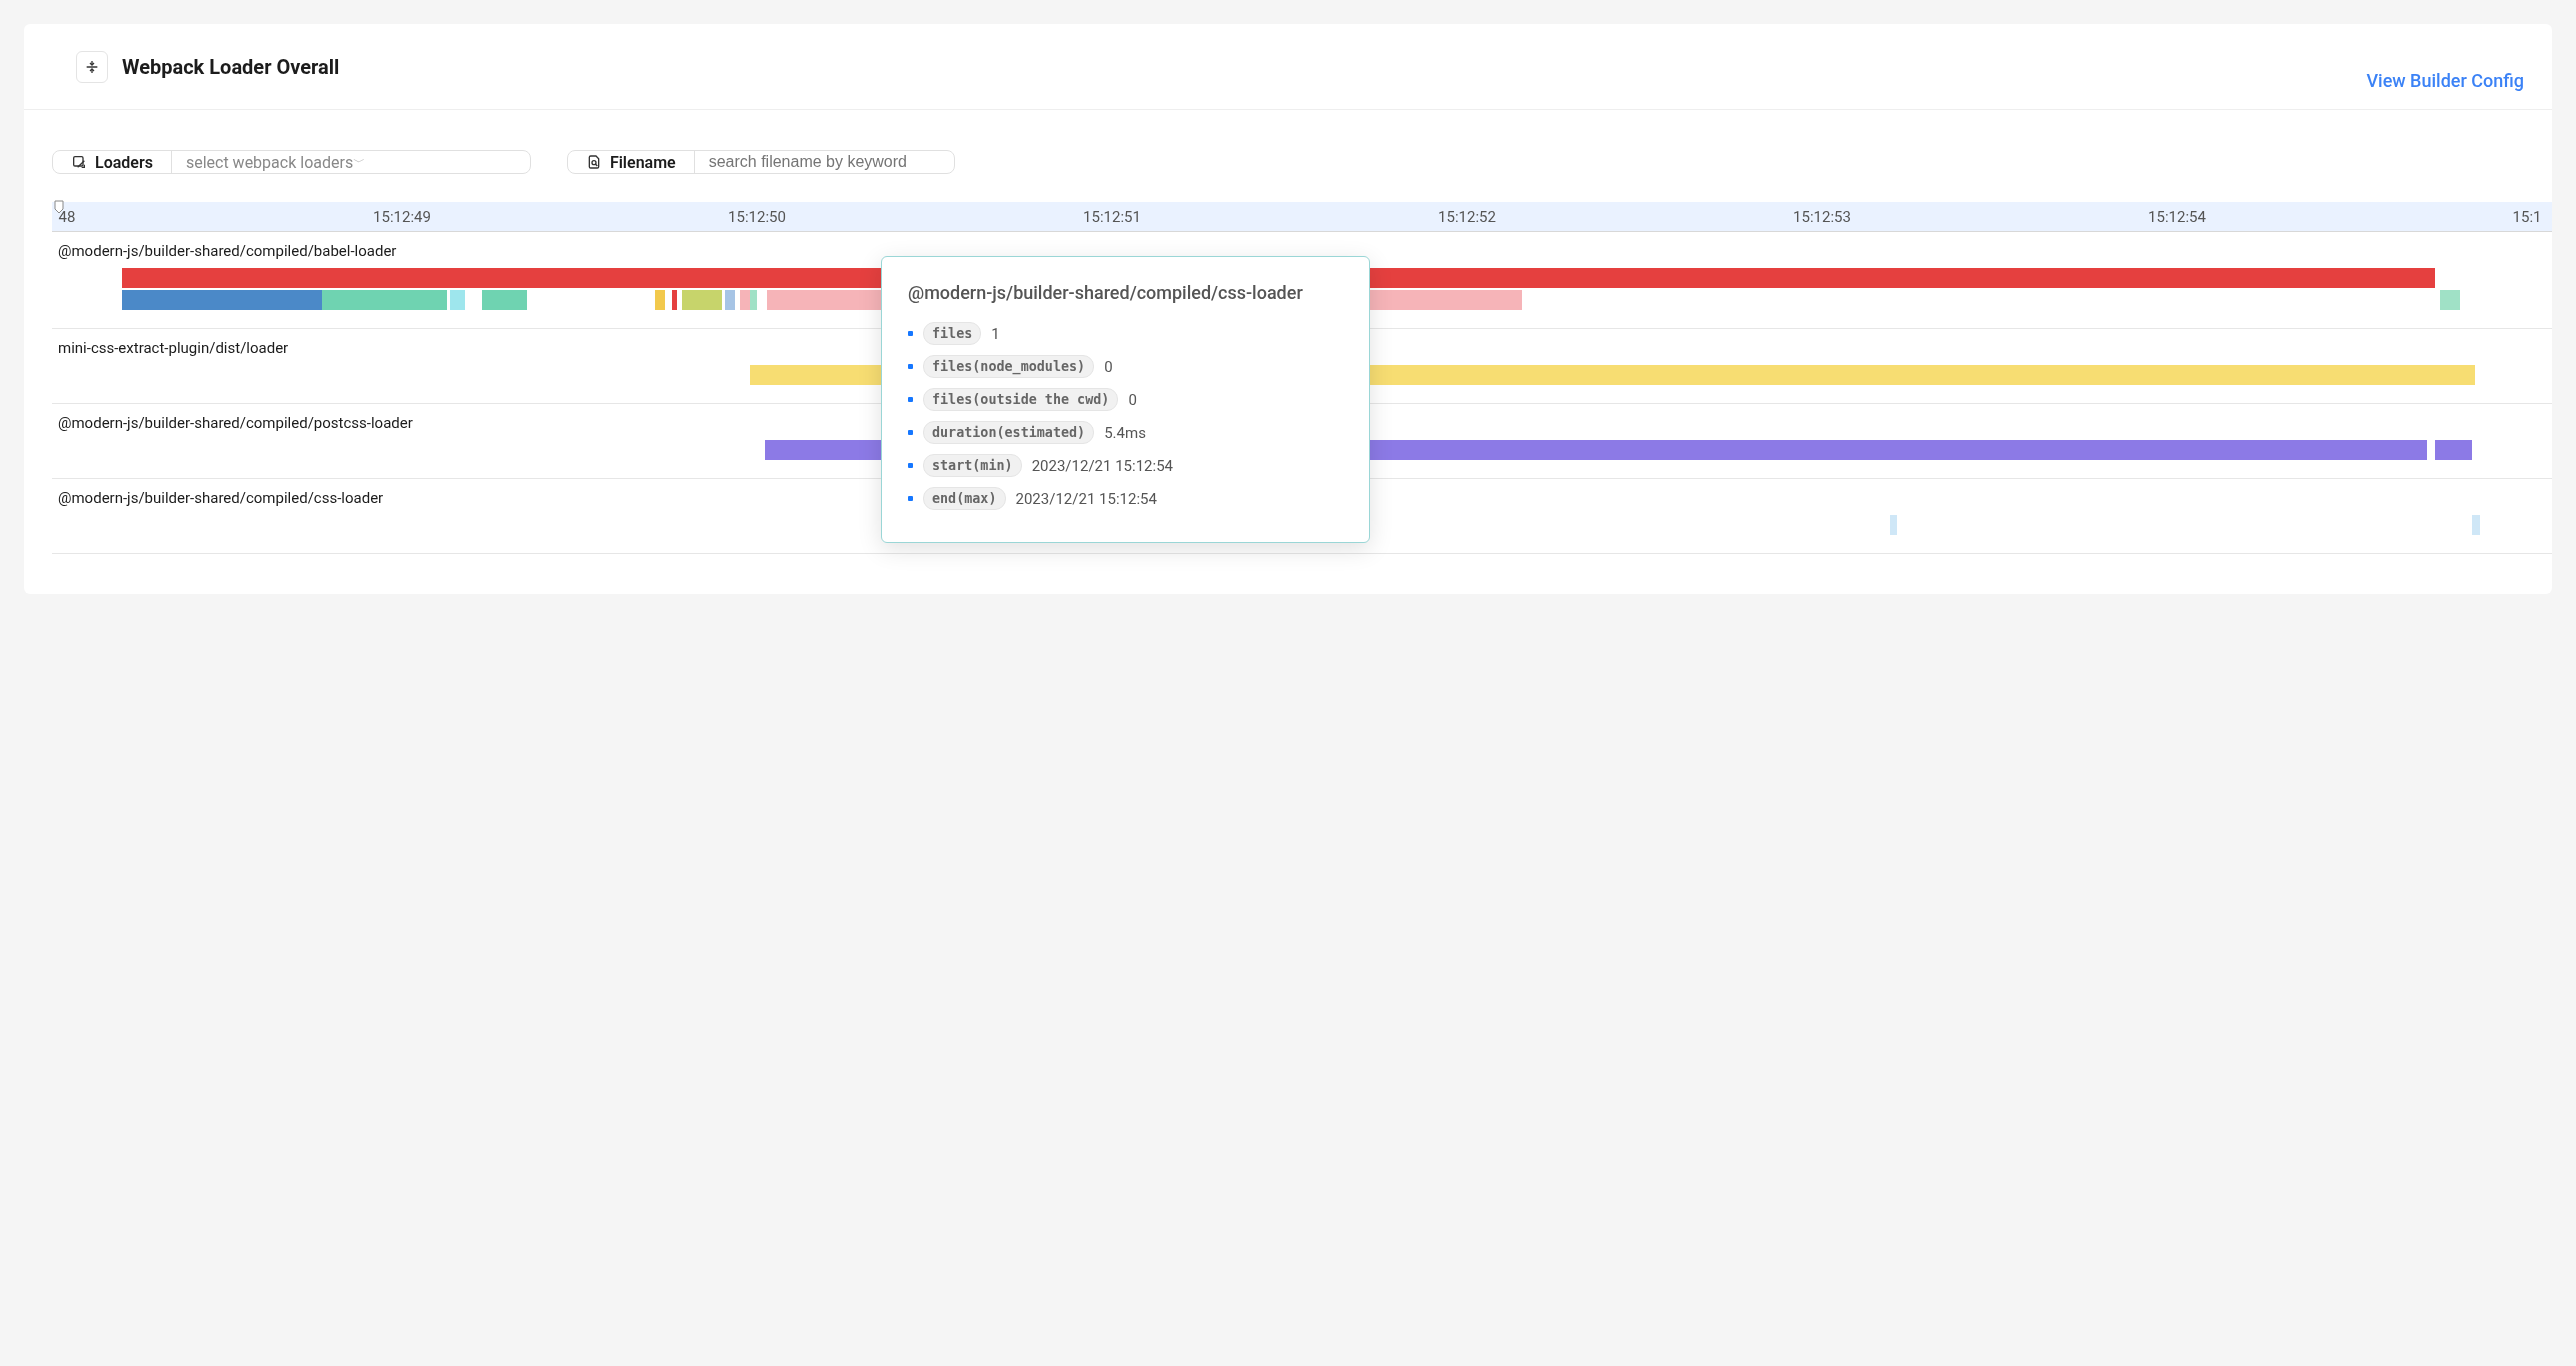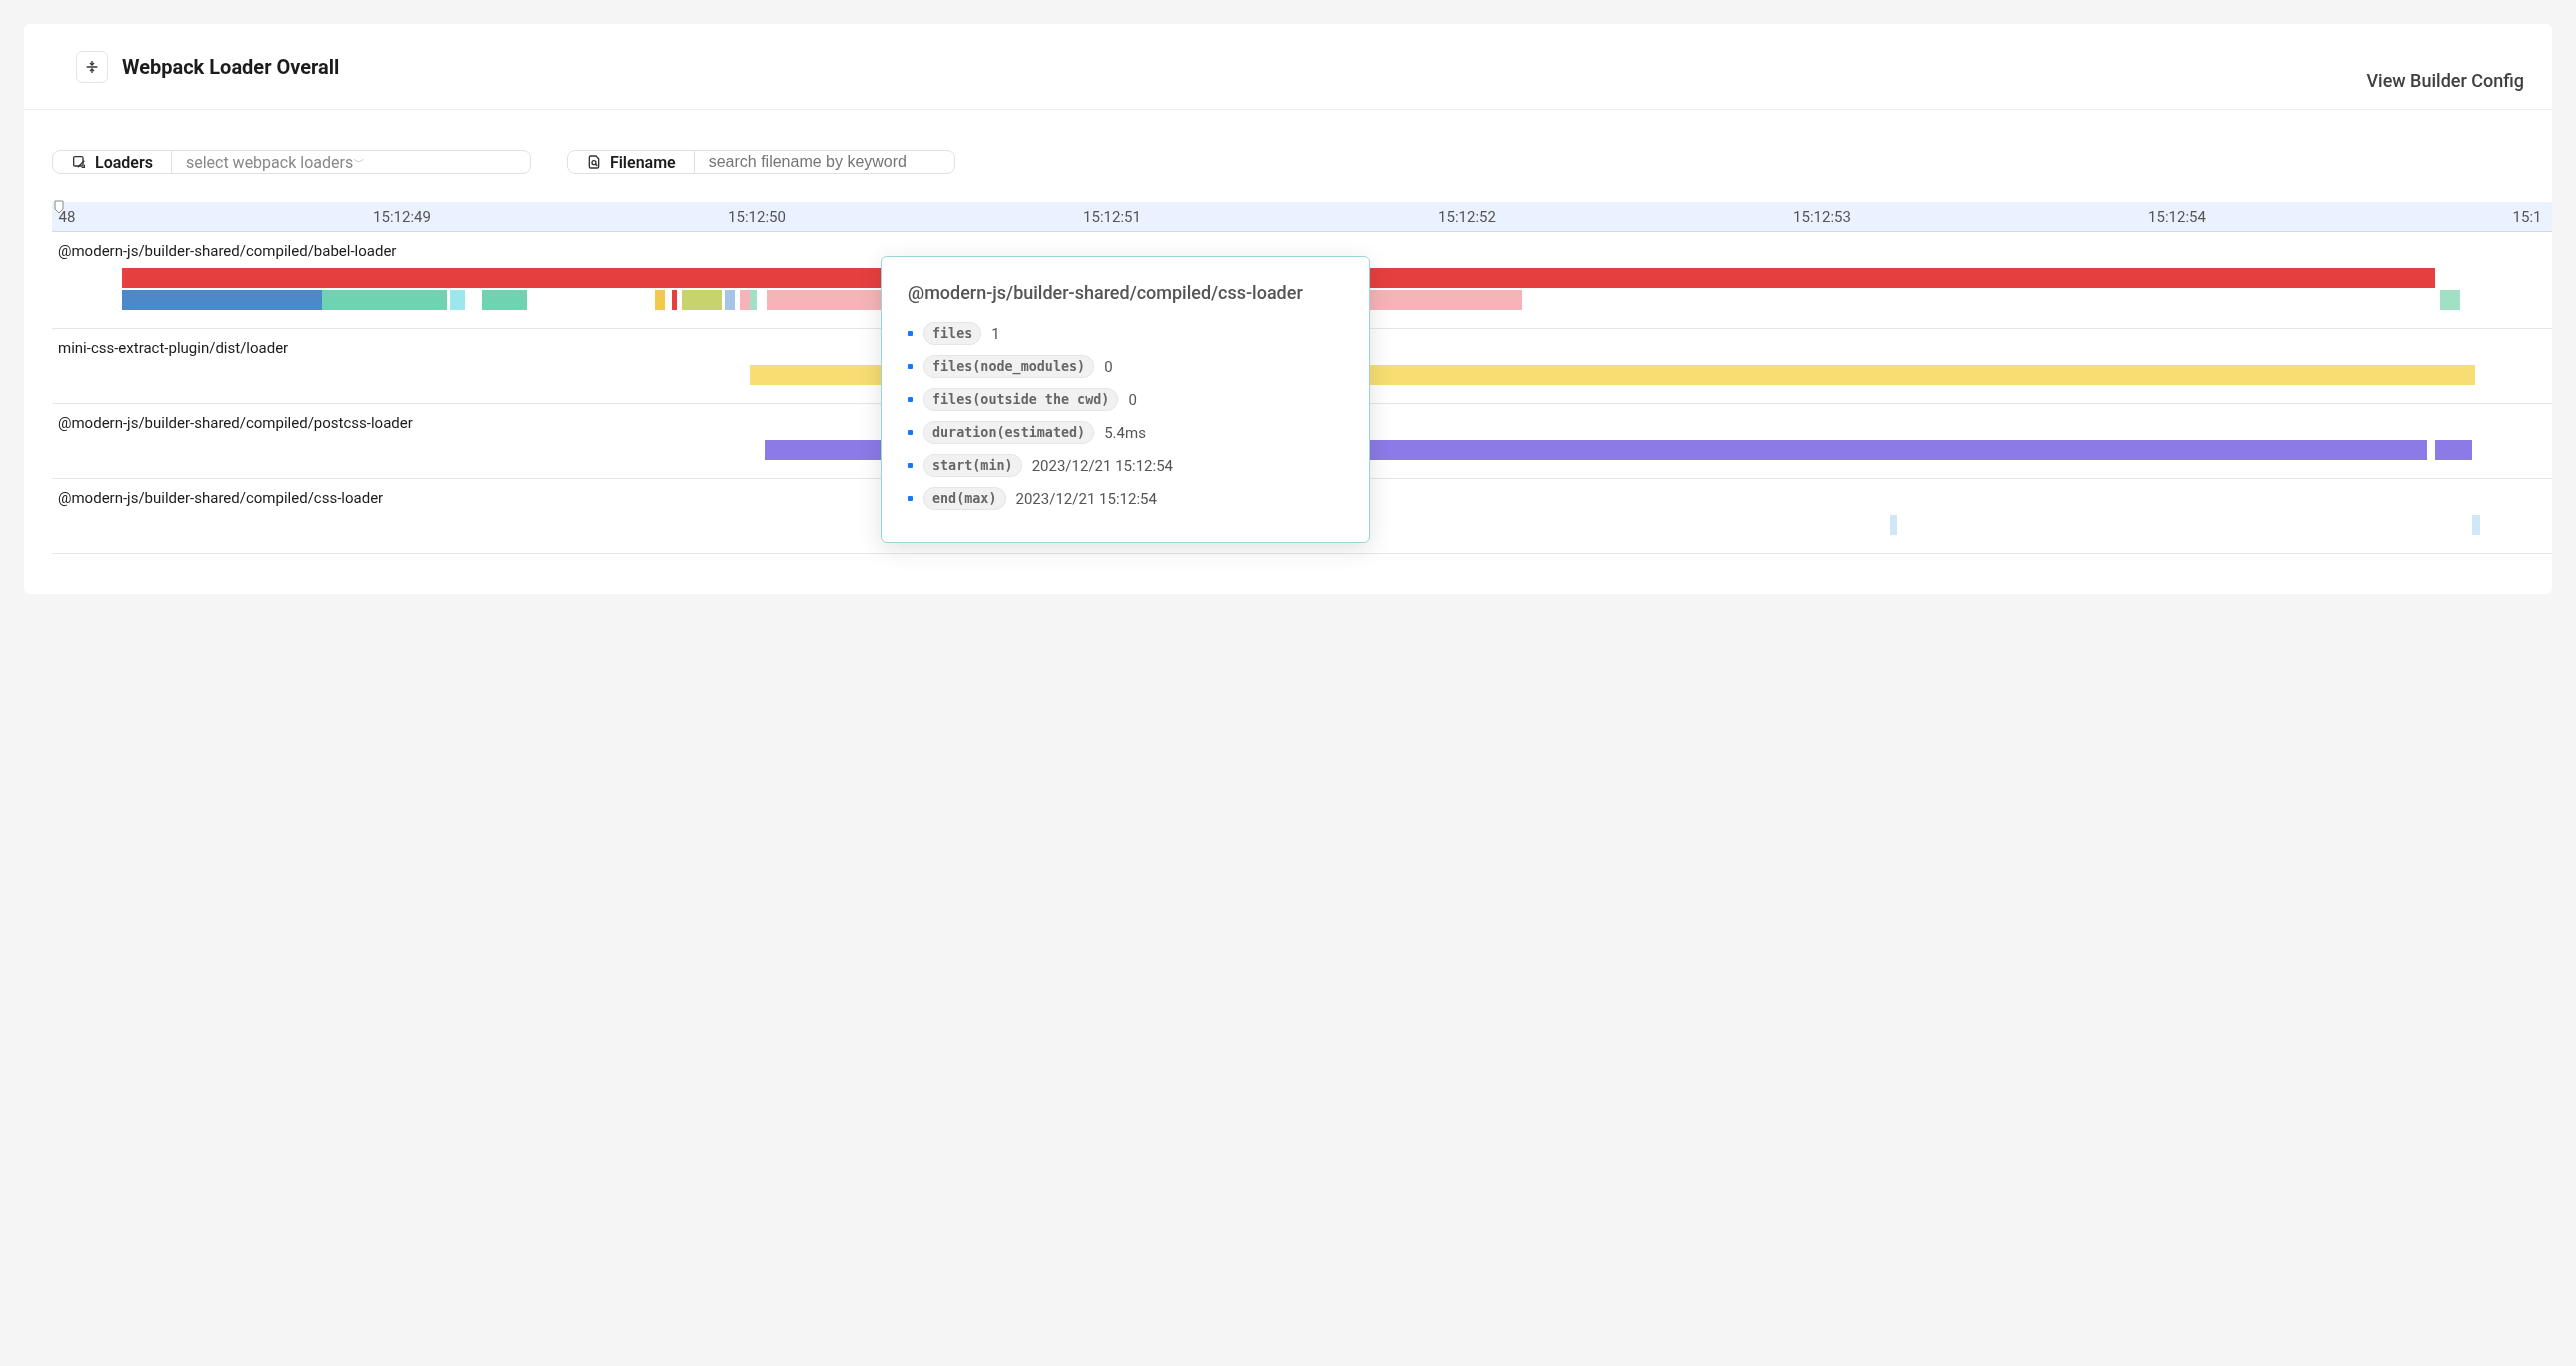--- a/index.html
+++ b/index.html
@@ -37,21 +37,21 @@
     align-items: center;
     justify-content: center;
     background: #fff;
     cursor: pointer;
   }
   .page-title {
     font-size: 20px;
     font-weight: 700;
   }
   .link {
-    color: #404040;
+    color: #3b82f6;
     font-size: 18px;
     font-weight: 500;
     cursor: pointer;
     text-decoration: none;
     margin-top: 28px;
   }
 
   .filters {
     display: flex;
     gap: 36px;

